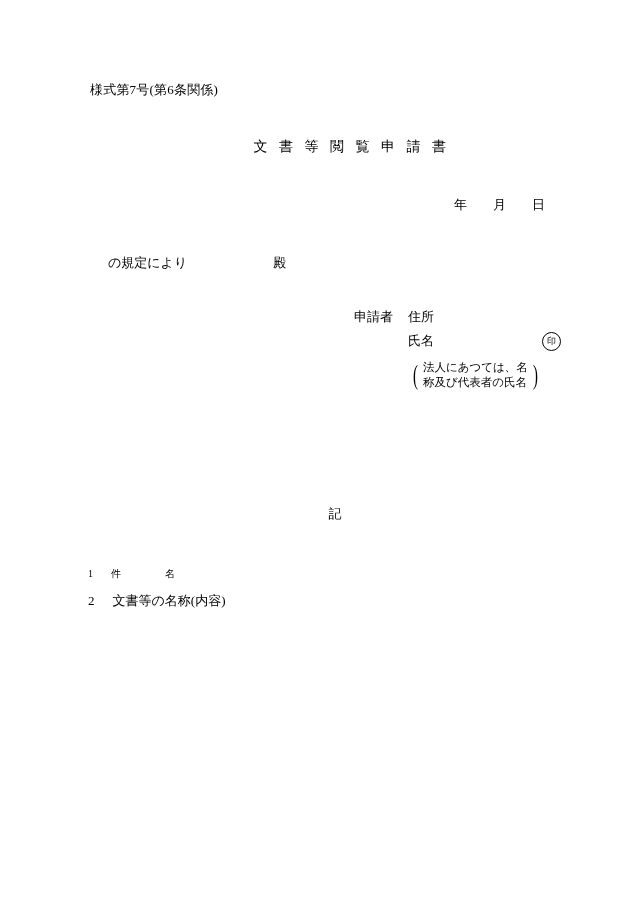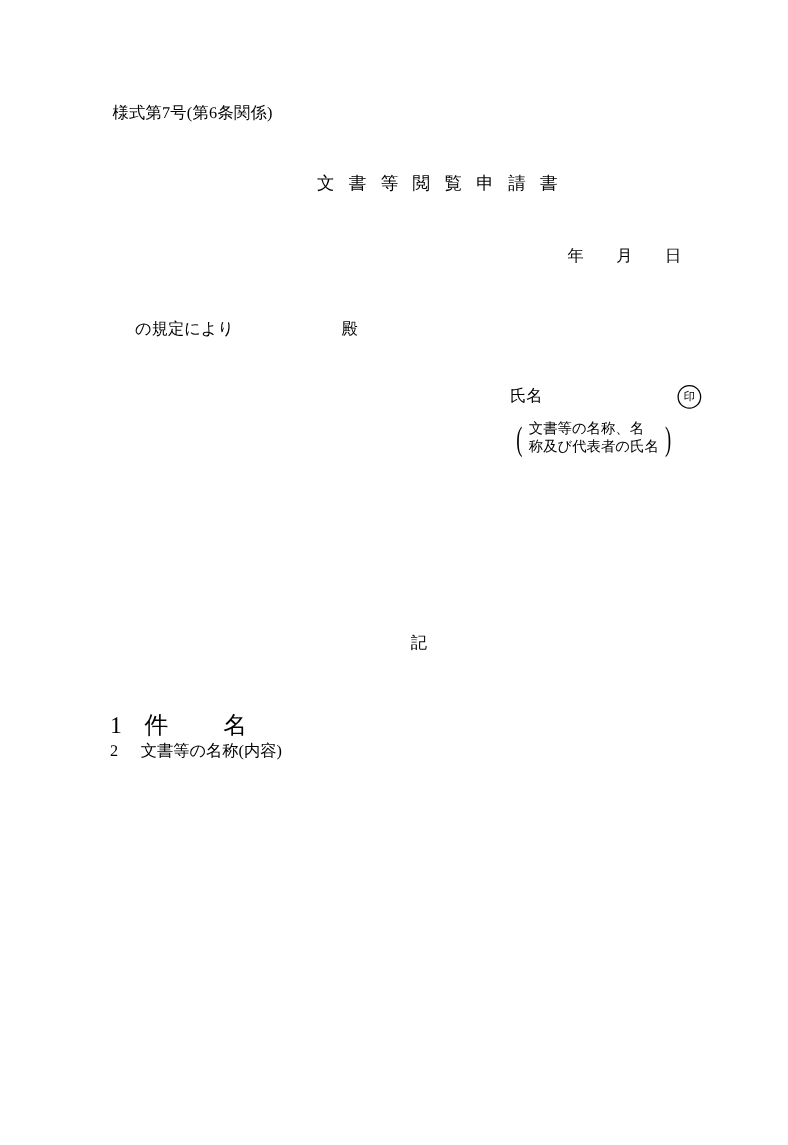--- a/index.html
+++ b/index.html
@@ -119,21 +119,21 @@
     left: 0;
     top: 505px;
     width: 630px;
     text-align: center;
     font-size: 13px;
   }
 
   .item1 {
     left: 68px;
     top: 567px;
-    font-size: 19px;
+    font-size: 10px;
   }
   .item1 .i-sp1 { display: inline-block; width: 18px; }
   .item1 .i-sp2 { display: inline-block; width: 44px; }
 
   .item2 {
     left: 68px;
     top: 592px;
     font-size: 13px;
   }
   .item2 .i-sp1 { display: inline-block; width: 18px; }
@@ -151,27 +151,31 @@
 
   <div class="abs date-line">
     <span>年</span><span class="d-sp"></span><span>月</span><span class="d-sp"></span><span>日</span>
   </div>
 
   <div class="abs mayor-line">
     <span>の規定により</span><span class="m-sp"></span><span>殿</span>
   </div>
 
   <div class="abs applicant-block">
+    <div class="row-addr">
+      <span class="lbl-applicant">申請者</span>
+      <span class="lbl-address">住所</span>
+    </div>
     <div class="row-name">
       <span class="lbl-name">氏名</span>
       <span class="seal">印</span>
     </div>
     <div class="paren-note">
       <span class="pbrace pleft">(</span>
-      <span class="ptext">文書等の名称、名</span>
+      <span class="ptext">法人にあつては、名</span>
       <span class="ptext">称及び代表者の氏名</span>
       <span class="pbrace pright">)</span>
     </div>
   </div>
 
 
   <div class="abs ki">記</div>
 
   <div class="abs item1">
     <span>1</span><span class="i-sp1"></span><span>件</span><span class="i-sp2"></span><span>名</span>

